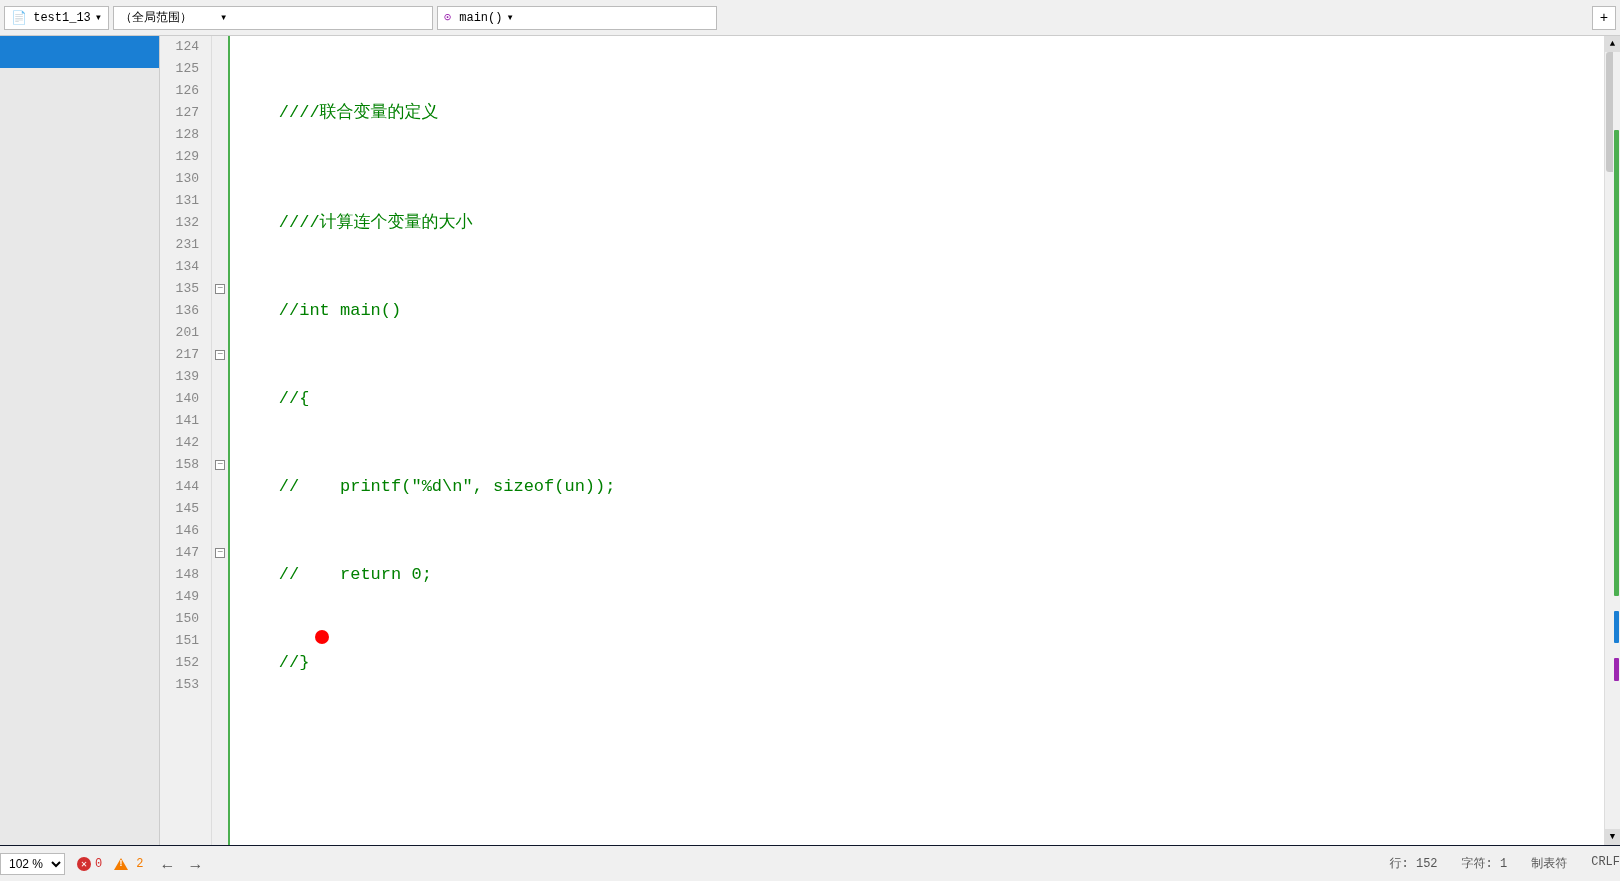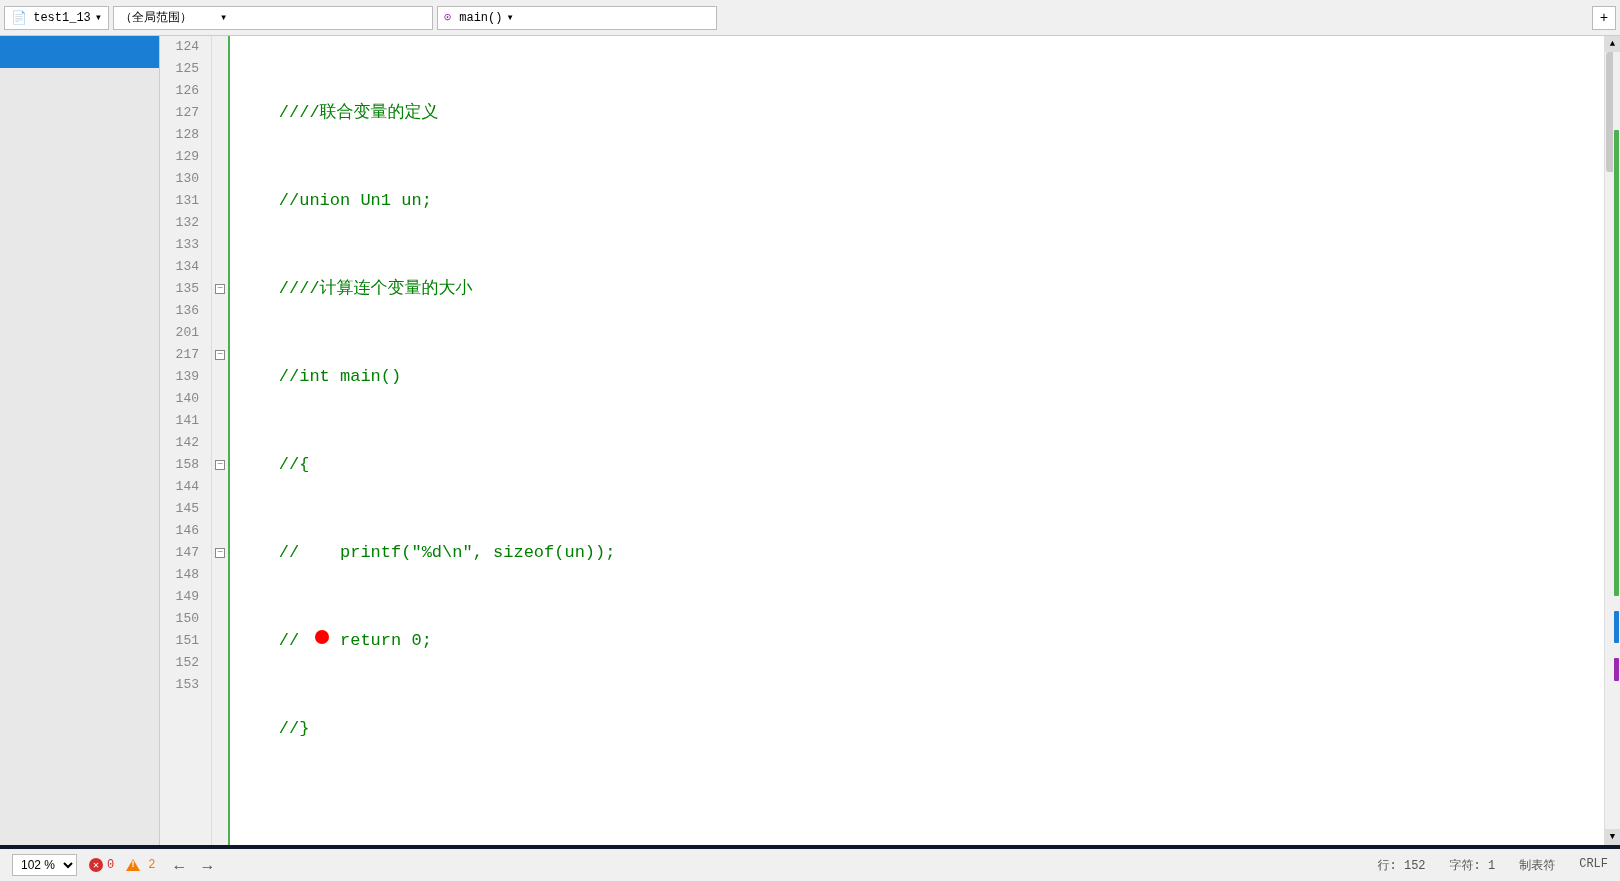--- a/index.html
+++ b/index.html
@@ -196,24 +196,24 @@
       right: 1px;
       left: 1px;
       background: #c8c8c8;
       border-radius: 3px;
     }
 
     
     .status-bar {
       height: 36px;
       background: #f0f0f0;
-      border-top: 4px solid #0f172a;
-      display: flex;
-      align-items: center;
-      padding: 0 12px;
+      border-top: 1px solid #0f172a;
+      display: flex;
+      align-items: center;
+      padding: 0 0;
       gap: 12px;
       font-size: 12px;
       color: #333;
     }
     .status-zoom {
       display: flex;
       align-items: center;
       gap: 4px;
     }
     .zoom-select {
@@ -319,21 +319,21 @@
         <div class="line-numbers">
           <div class="line-num">124</div>
           <div class="line-num">125</div>
           <div class="line-num">126</div>
           <div class="line-num">127</div>
           <div class="line-num">128</div>
           <div class="line-num">129</div>
           <div class="line-num">130</div>
           <div class="line-num">131</div>
           <div class="line-num">132</div>
-          <div class="line-num">133</div>
+          <div class="line-num">231</div>
           <div class="line-num">134</div>
           <div class="line-num">135</div>
           <div class="line-num">136</div>
           <div class="line-num">201</div>
           <div class="line-num">217</div>
           <div class="line-num">139</div>
           <div class="line-num">140</div>
           <div class="line-num">141</div>
           <div class="line-num">142</div>
           <div class="line-num">158</div>
@@ -389,23 +389,20 @@
           <div class="fold-gutter-line">&nbsp;</div>
           <div class="fold-gutter-line">&nbsp;</div>
         </div>
 
         <div class="code-lines">
           
           <div class="code-line">
             <span class="comment">    ////联合变量的定义</span>
           </div>
           
-          <div class="code-line">
-            <span class="comment">    //union Un1 un;</span>
-          </div>
           
           <div class="code-line">
             <span class="comment">    ////计算连个变量的大小</span>
           </div>
           
           <div class="code-line">
             <span class="comment">    //int main()</span>
           </div>
           
           <div class="code-line">

